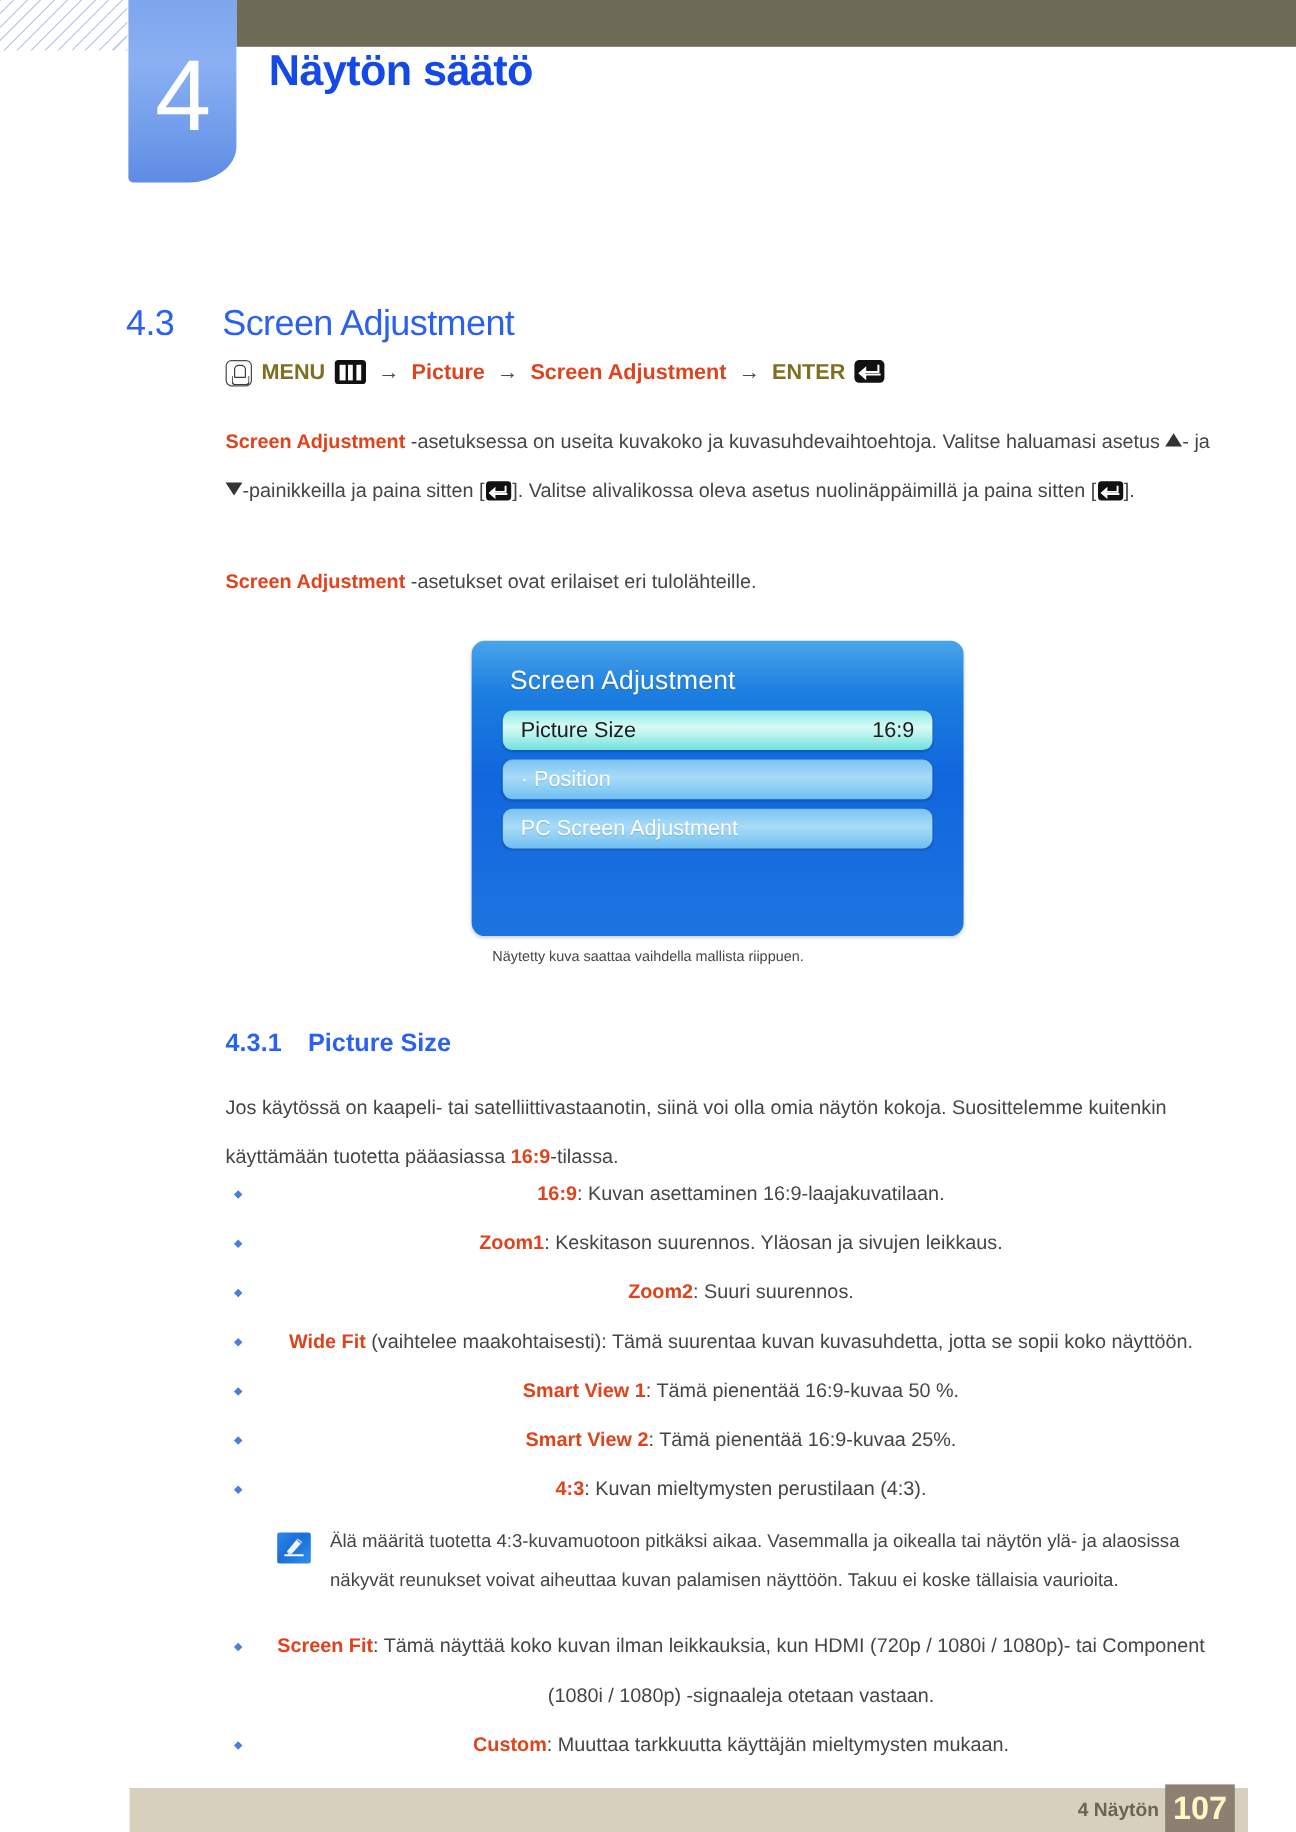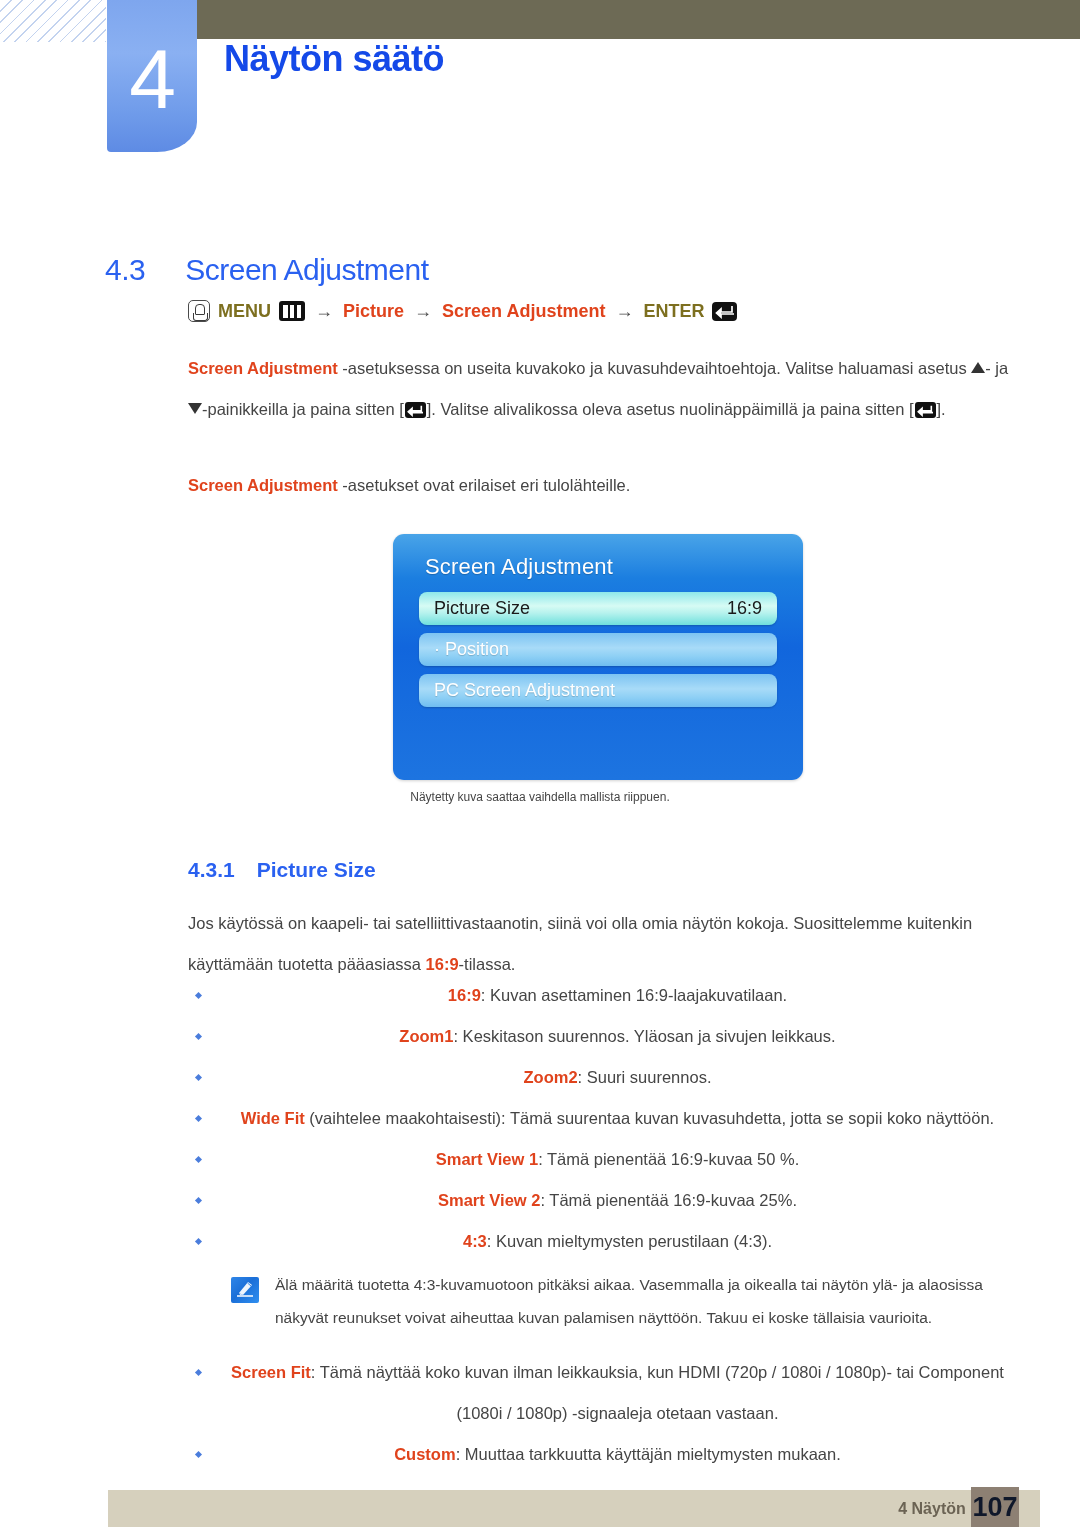--- a/index.html
+++ b/index.html
@@ -43,21 +43,21 @@
   
   .sec-head {
     position: absolute; left: 105px; top: 213px;
     color: #2a61f0; font-size: 30px; font-weight: normal;
     display: flex; gap: 40px; letter-spacing: -0.5px; margin-top: 40px;
   }
 
   
   .breadcrumb {
     position: absolute; left: 188px; top: 300px;
-    display: flex; align-items: center; gap: 8px;
+    display: flex; align-items: flex-start; gap: 8px;
     font-size: 18px; font-weight: bold; white-space: nowrap;
   }
   .bc-olive { color: #7d6f1f; }
   .bc-red   { color: #e0431c; }
   .bc-arrow { color: #4a4a4a; font-weight: normal; font-size: 18px; padding: 0 2px; }
 
   .icon-hand {
     display: inline-block; width: 22px; height: 22px;
     border: 1.6px solid #4a4a4a; border-radius: 5px;
     position: relative; background: #fff; vertical-align: middle;
@@ -176,22 +176,22 @@
   
   .footer-bar {
     position: absolute; left: 108px; top: 1490px; width: 932px; height: 37px;
     background: #d6d0bd;
   }
   .footer-label {
     position: absolute; right: 68px; top: 1500px;
     font-size: 16px; font-weight: bold; color: #6b6354;
   }
   .pagenum-box {
-    position: absolute; left: 971px; top: 1487px; width: 48px; height: 40px;
-    background: #8d8073; color: #0f172a;
+    position: absolute; left: 971px; top: 1487px; width: 58px; height: 40px;
+    background: #8d8073; color: #fef9c3;
     display: flex; align-items: center; justify-content: center;
     font-size: 27px; font-weight: bold;
   }
 </style>
 </head>
 <body>
 
 <div class="page">
 
   <div class="hatch"></div>

